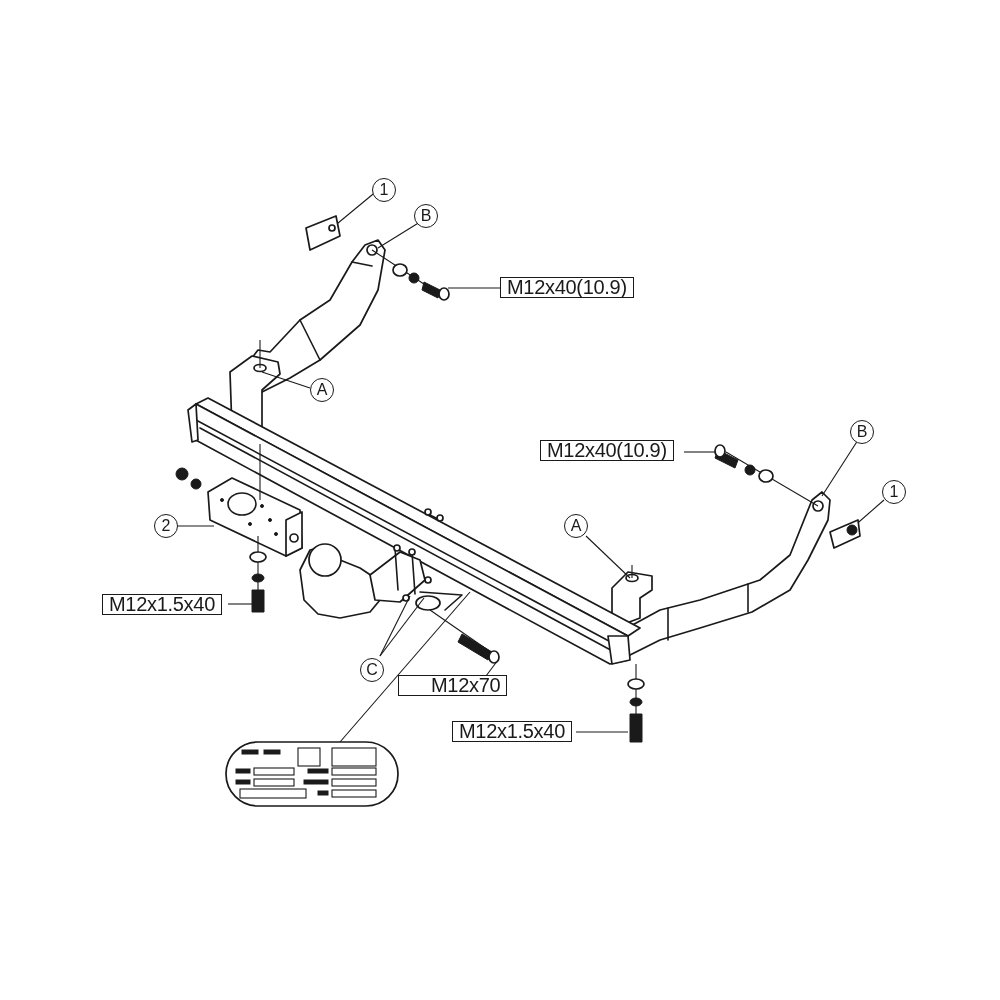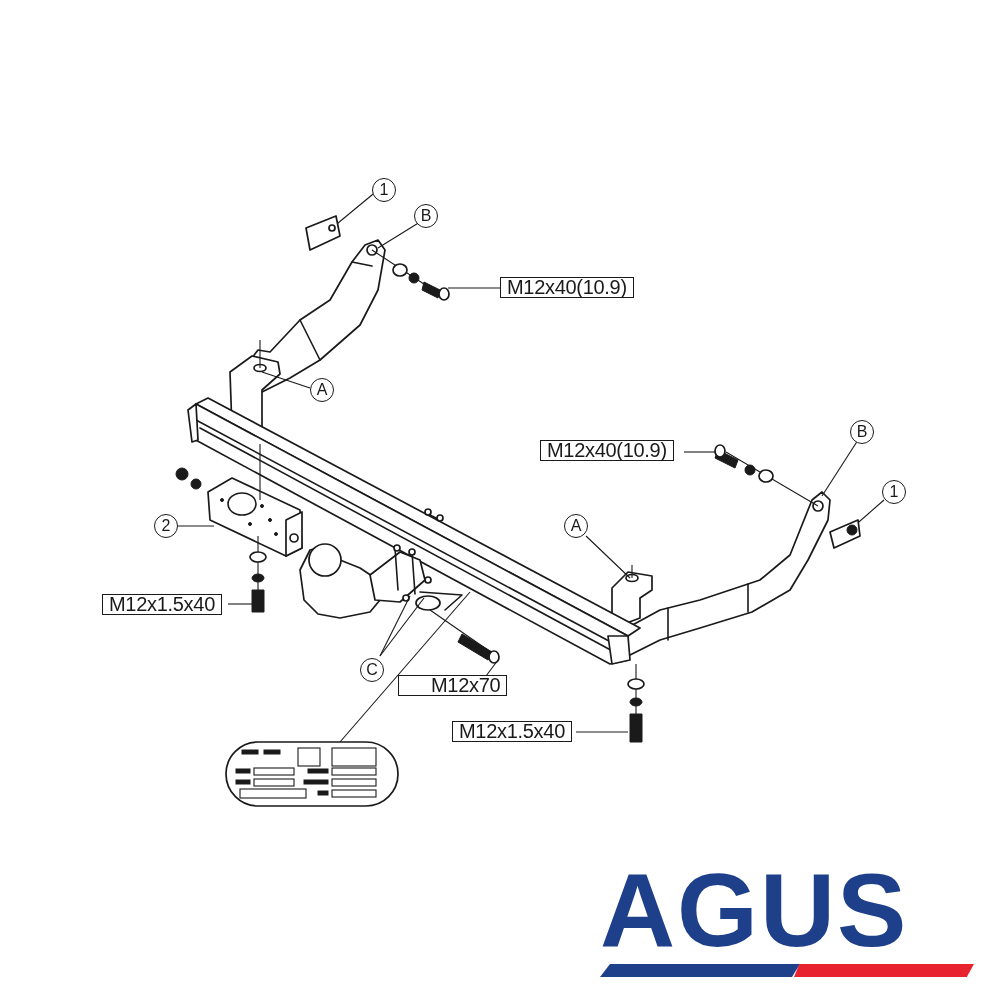--- a/index.html
+++ b/index.html
@@ -175,19 +175,14 @@
   <div class="badge" style="left:564px;top:514px;">A</div>
   <div class="badge" style="left:154px;top:514px;">2</div>
   <div class="badge" style="left:360px;top:658px;">C</div>
 
   <div class="spec-box" style="left:500px;top:277px;">M12x40(10.9)</div>
   <div class="spec-box" style="left:540px;top:440px;">M12x40(10.9)</div>
   <div class="spec-box" style="left:102px;top:594px;">M12x1.5x40</div>
   <div class="spec-box" style="left:398px;top:675px;padding-left:32px;">M12x70</div>
   <div class="spec-box" style="left:452px;top:721px;">M12x1.5x40</div>
 
-  <div class="logo">
-    <div class="logo-text" style="color:#1e3f8a;">AGUS</div>
-    <div class="stripe-blue" style="background:#1e3f8a;"></div>
-    <div class="stripe-red" style="background:#e8232f;"></div>
-  </div>
 
 </div>
 
 </body></html>

